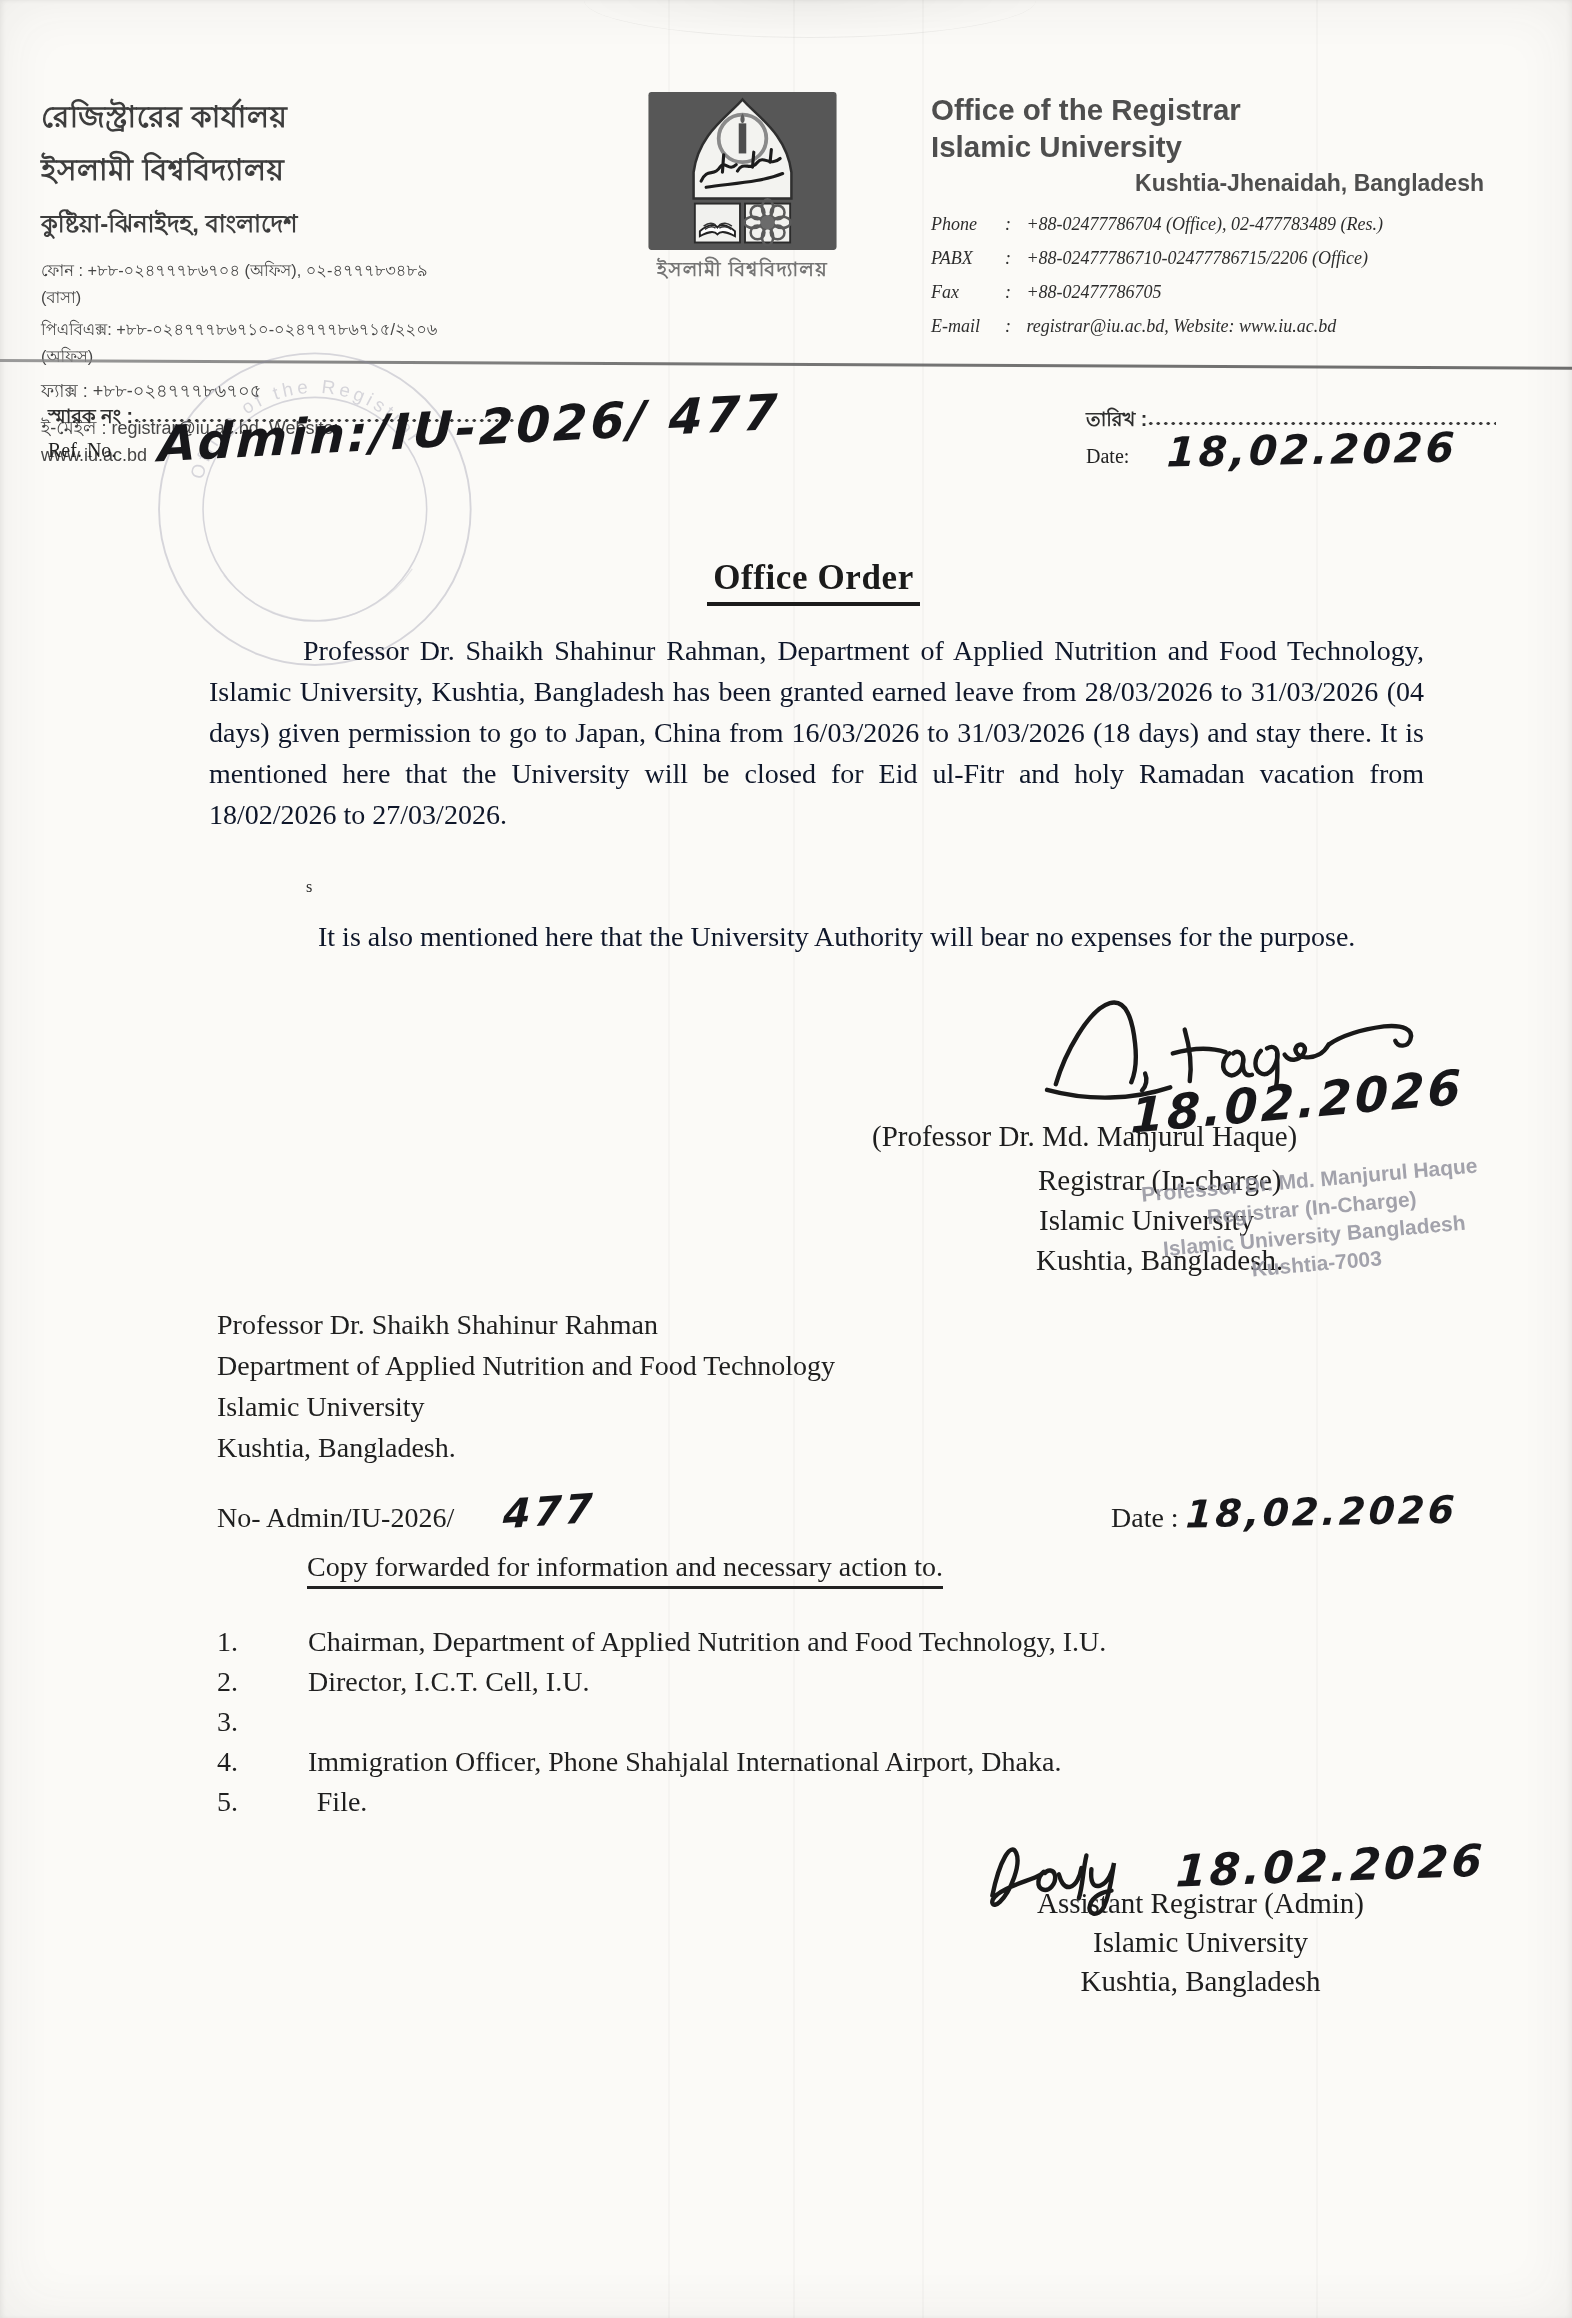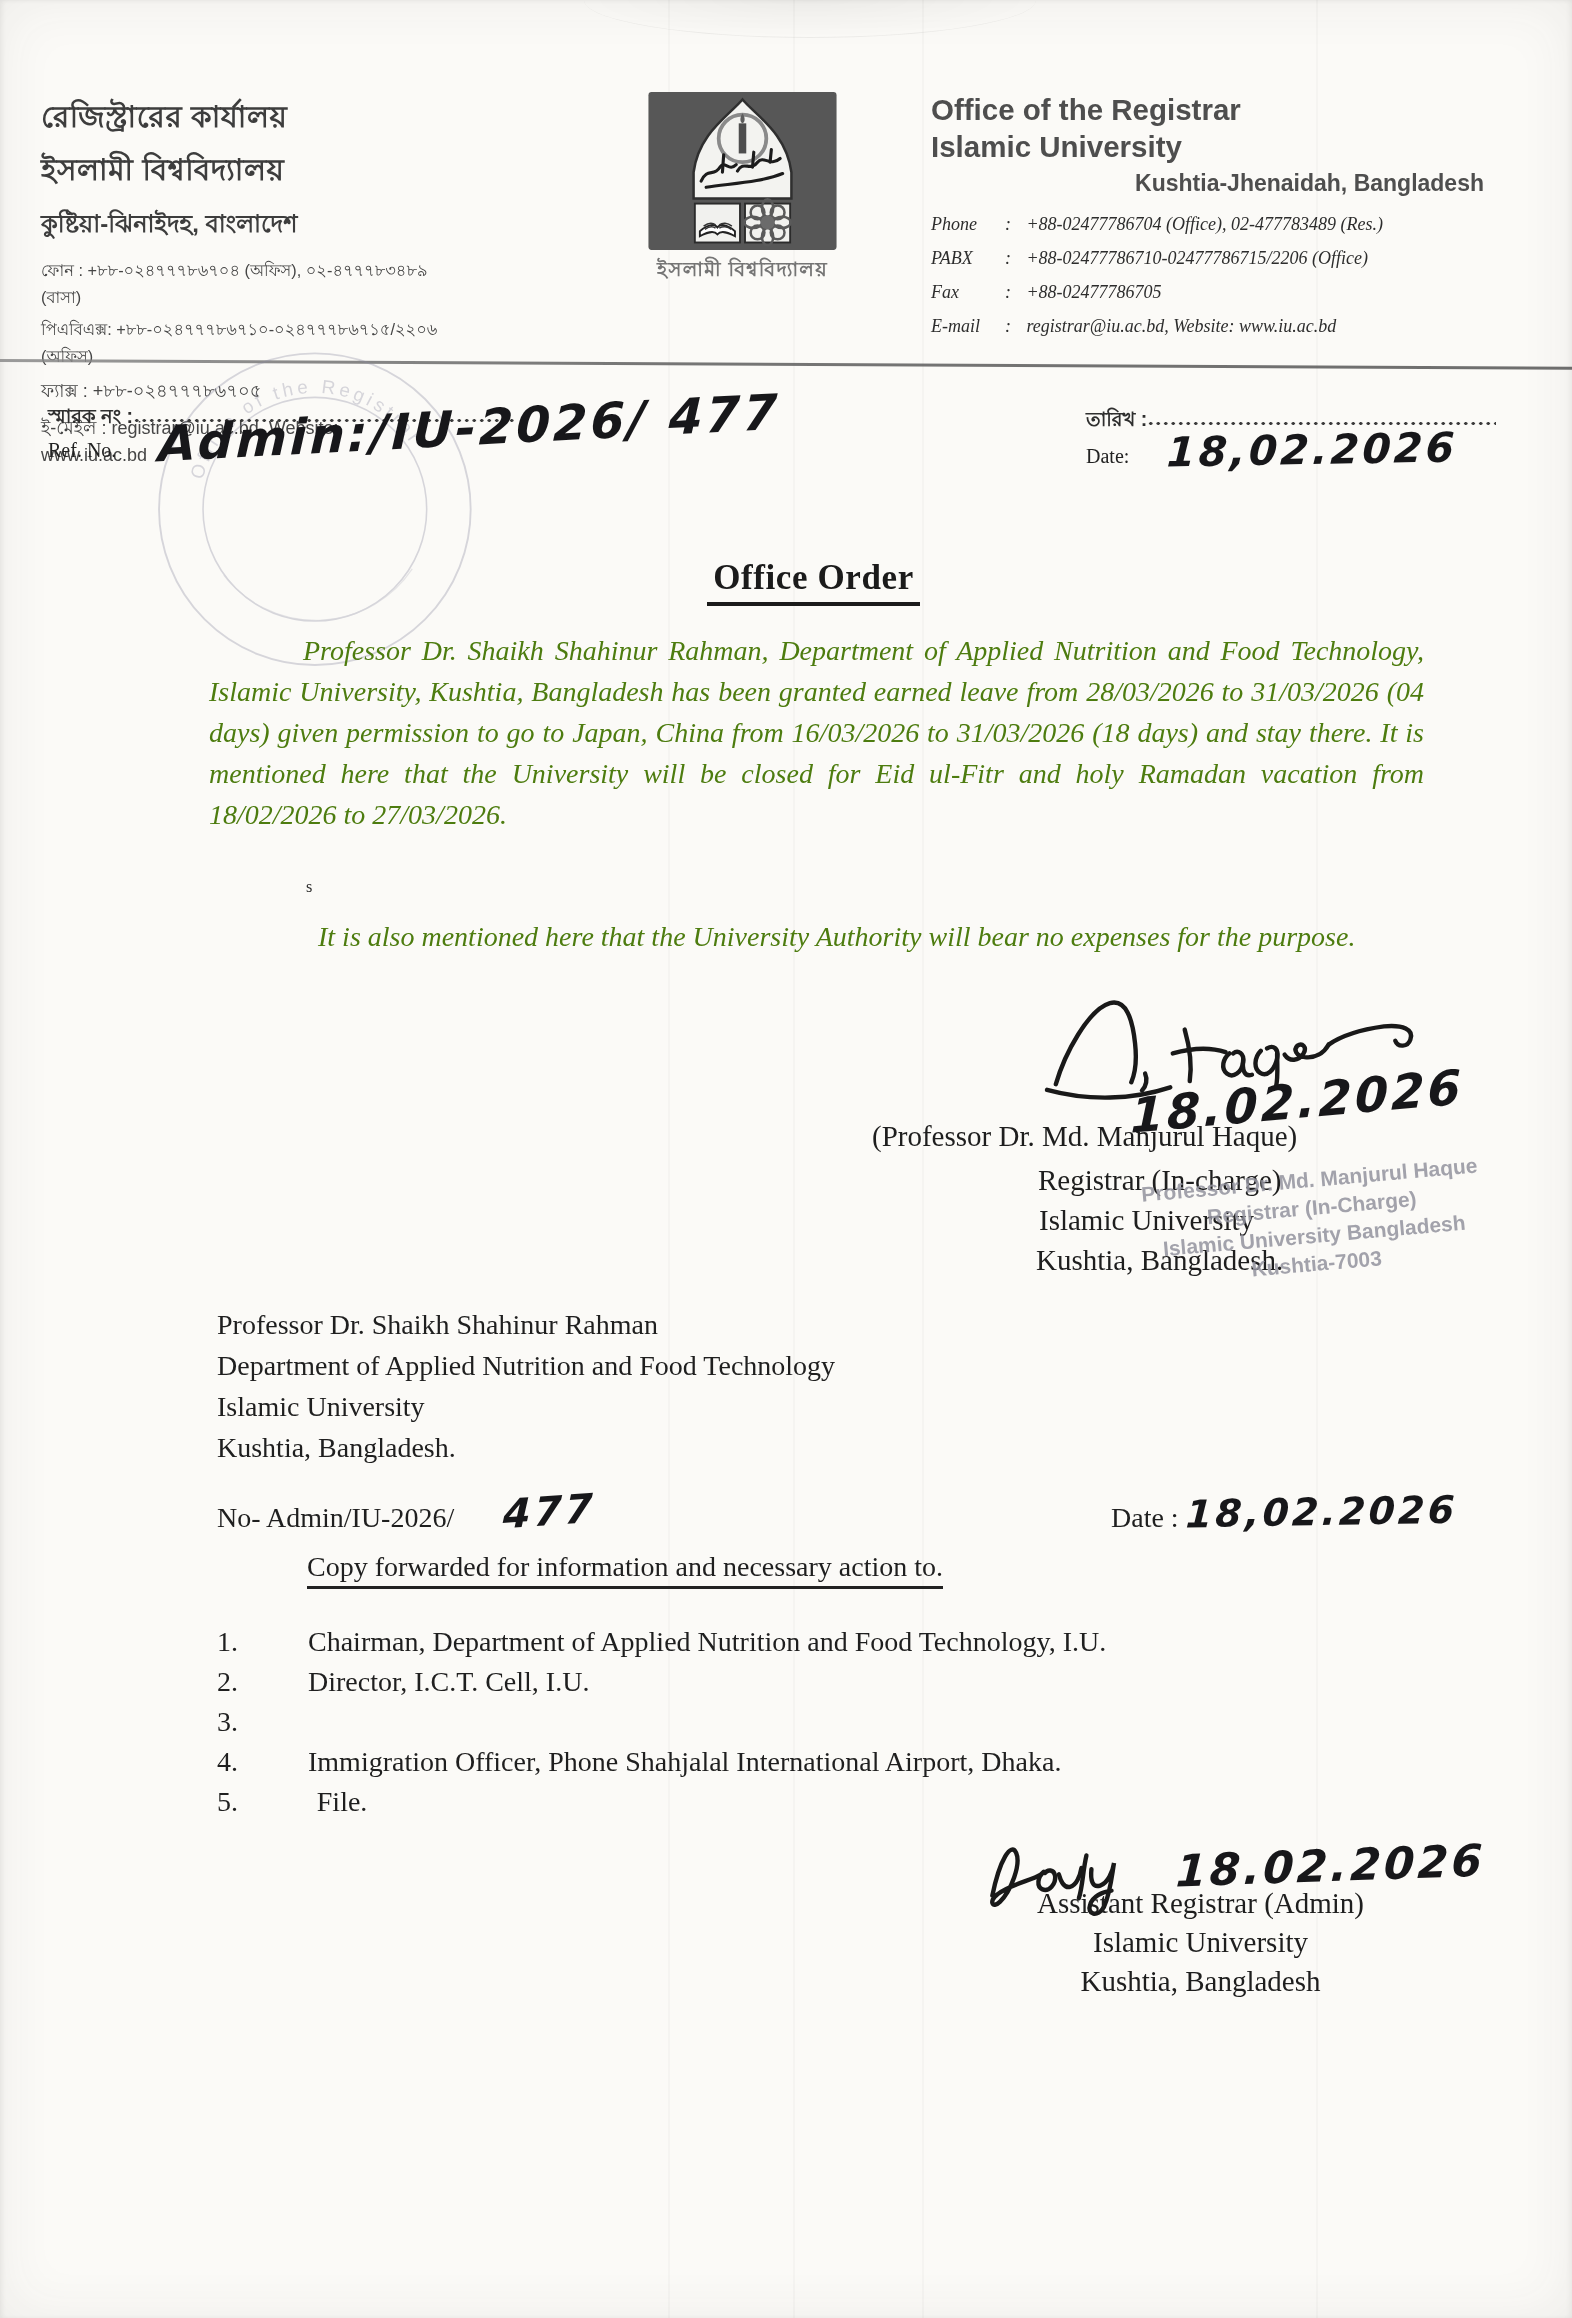--- a/index.html
+++ b/index.html
@@ -70,23 +70,22 @@
 
   
   .stamp-svg{opacity:.33;}
 
   
   .title{
     font-size:35px;font-weight:700;color:#1b1b1b;letter-spacing:0.6px;
     border-bottom:4.4px solid #1b1b1b;padding:0 6.3px 3.8px 6.3px;display:inline-block;
   }
   .body-par{
-    font-size:28px;line-height:41px;color:#4d7c0f;text-align:justify;
+    font-size:28px;line-height:41px;color:#0f172a;text-align:justify;
     text-indent:94px;
-    font-style:italic;
   }
   .stray{font-size:16.3px;color:#2c2c2c;}
 
   
   .sig-line{font-size:29px;color:#1e1e1e;white-space:nowrap;}
   .stamp-text{
     font-family:"Liberation Sans",sans-serif;color:#93939e;text-align:center;
     font-size:21px;line-height:28px;font-weight:600;opacity:.85;white-space:nowrap;
   }
   .copy-head{

